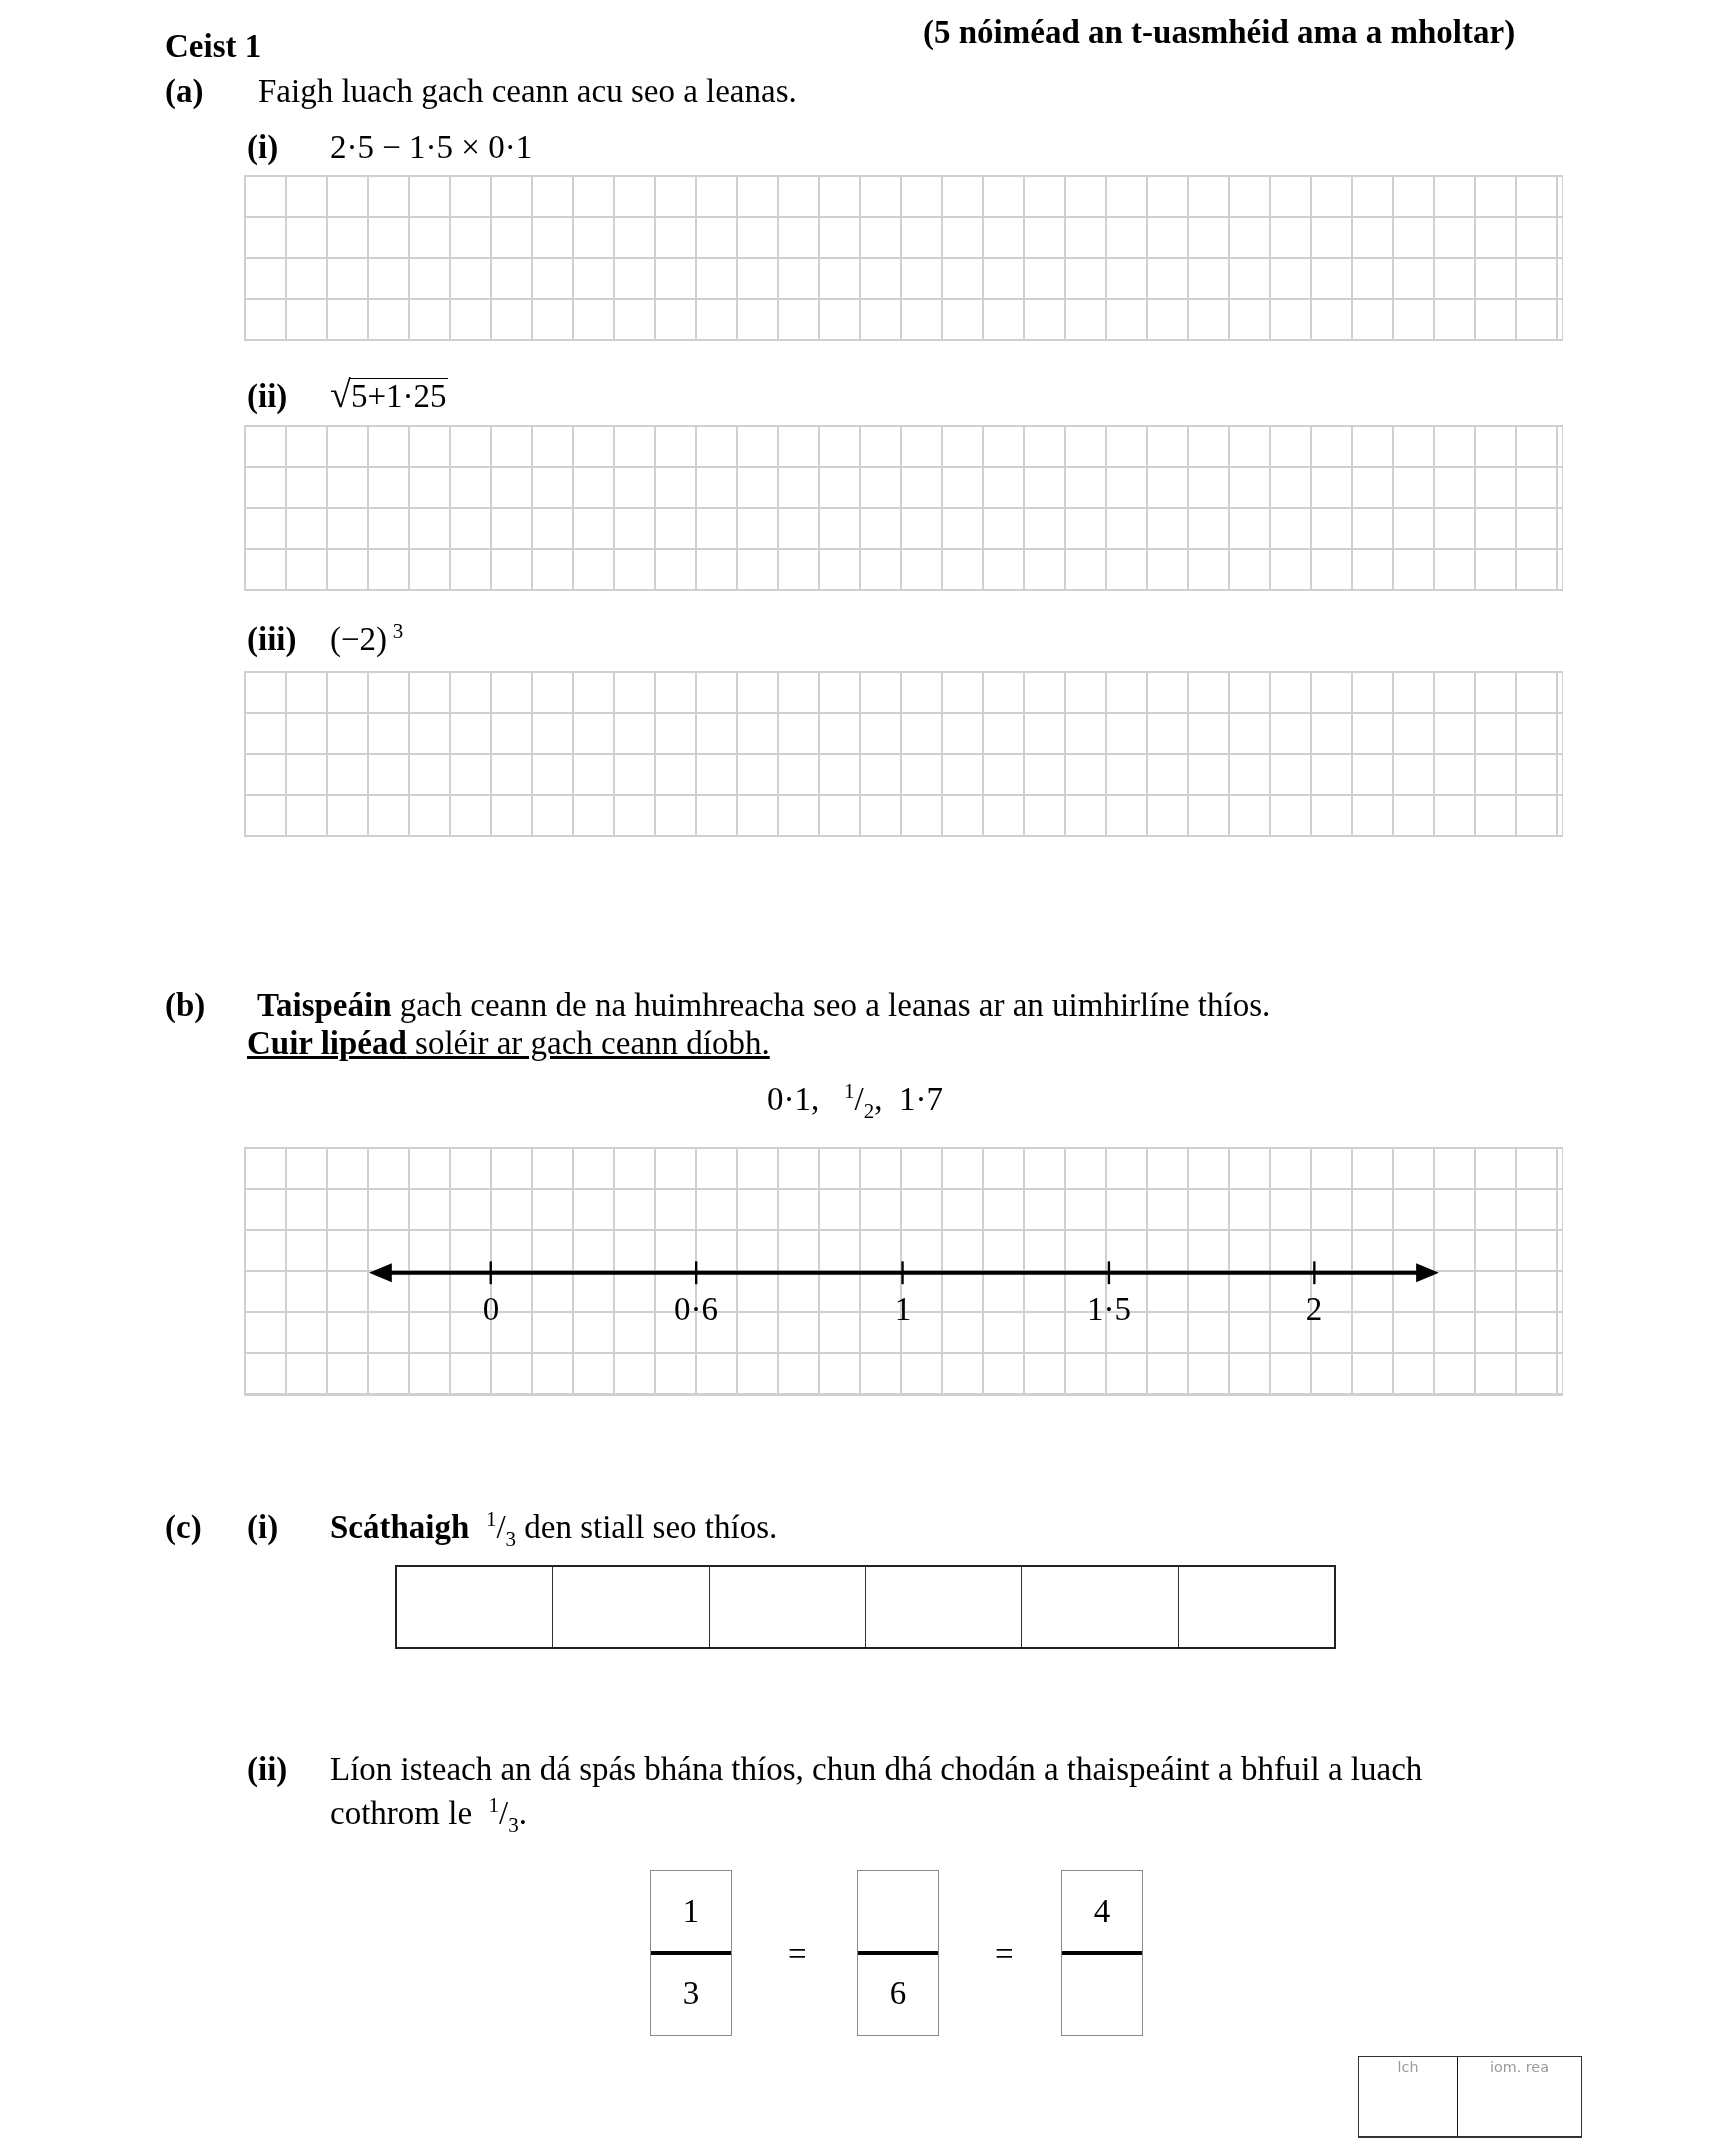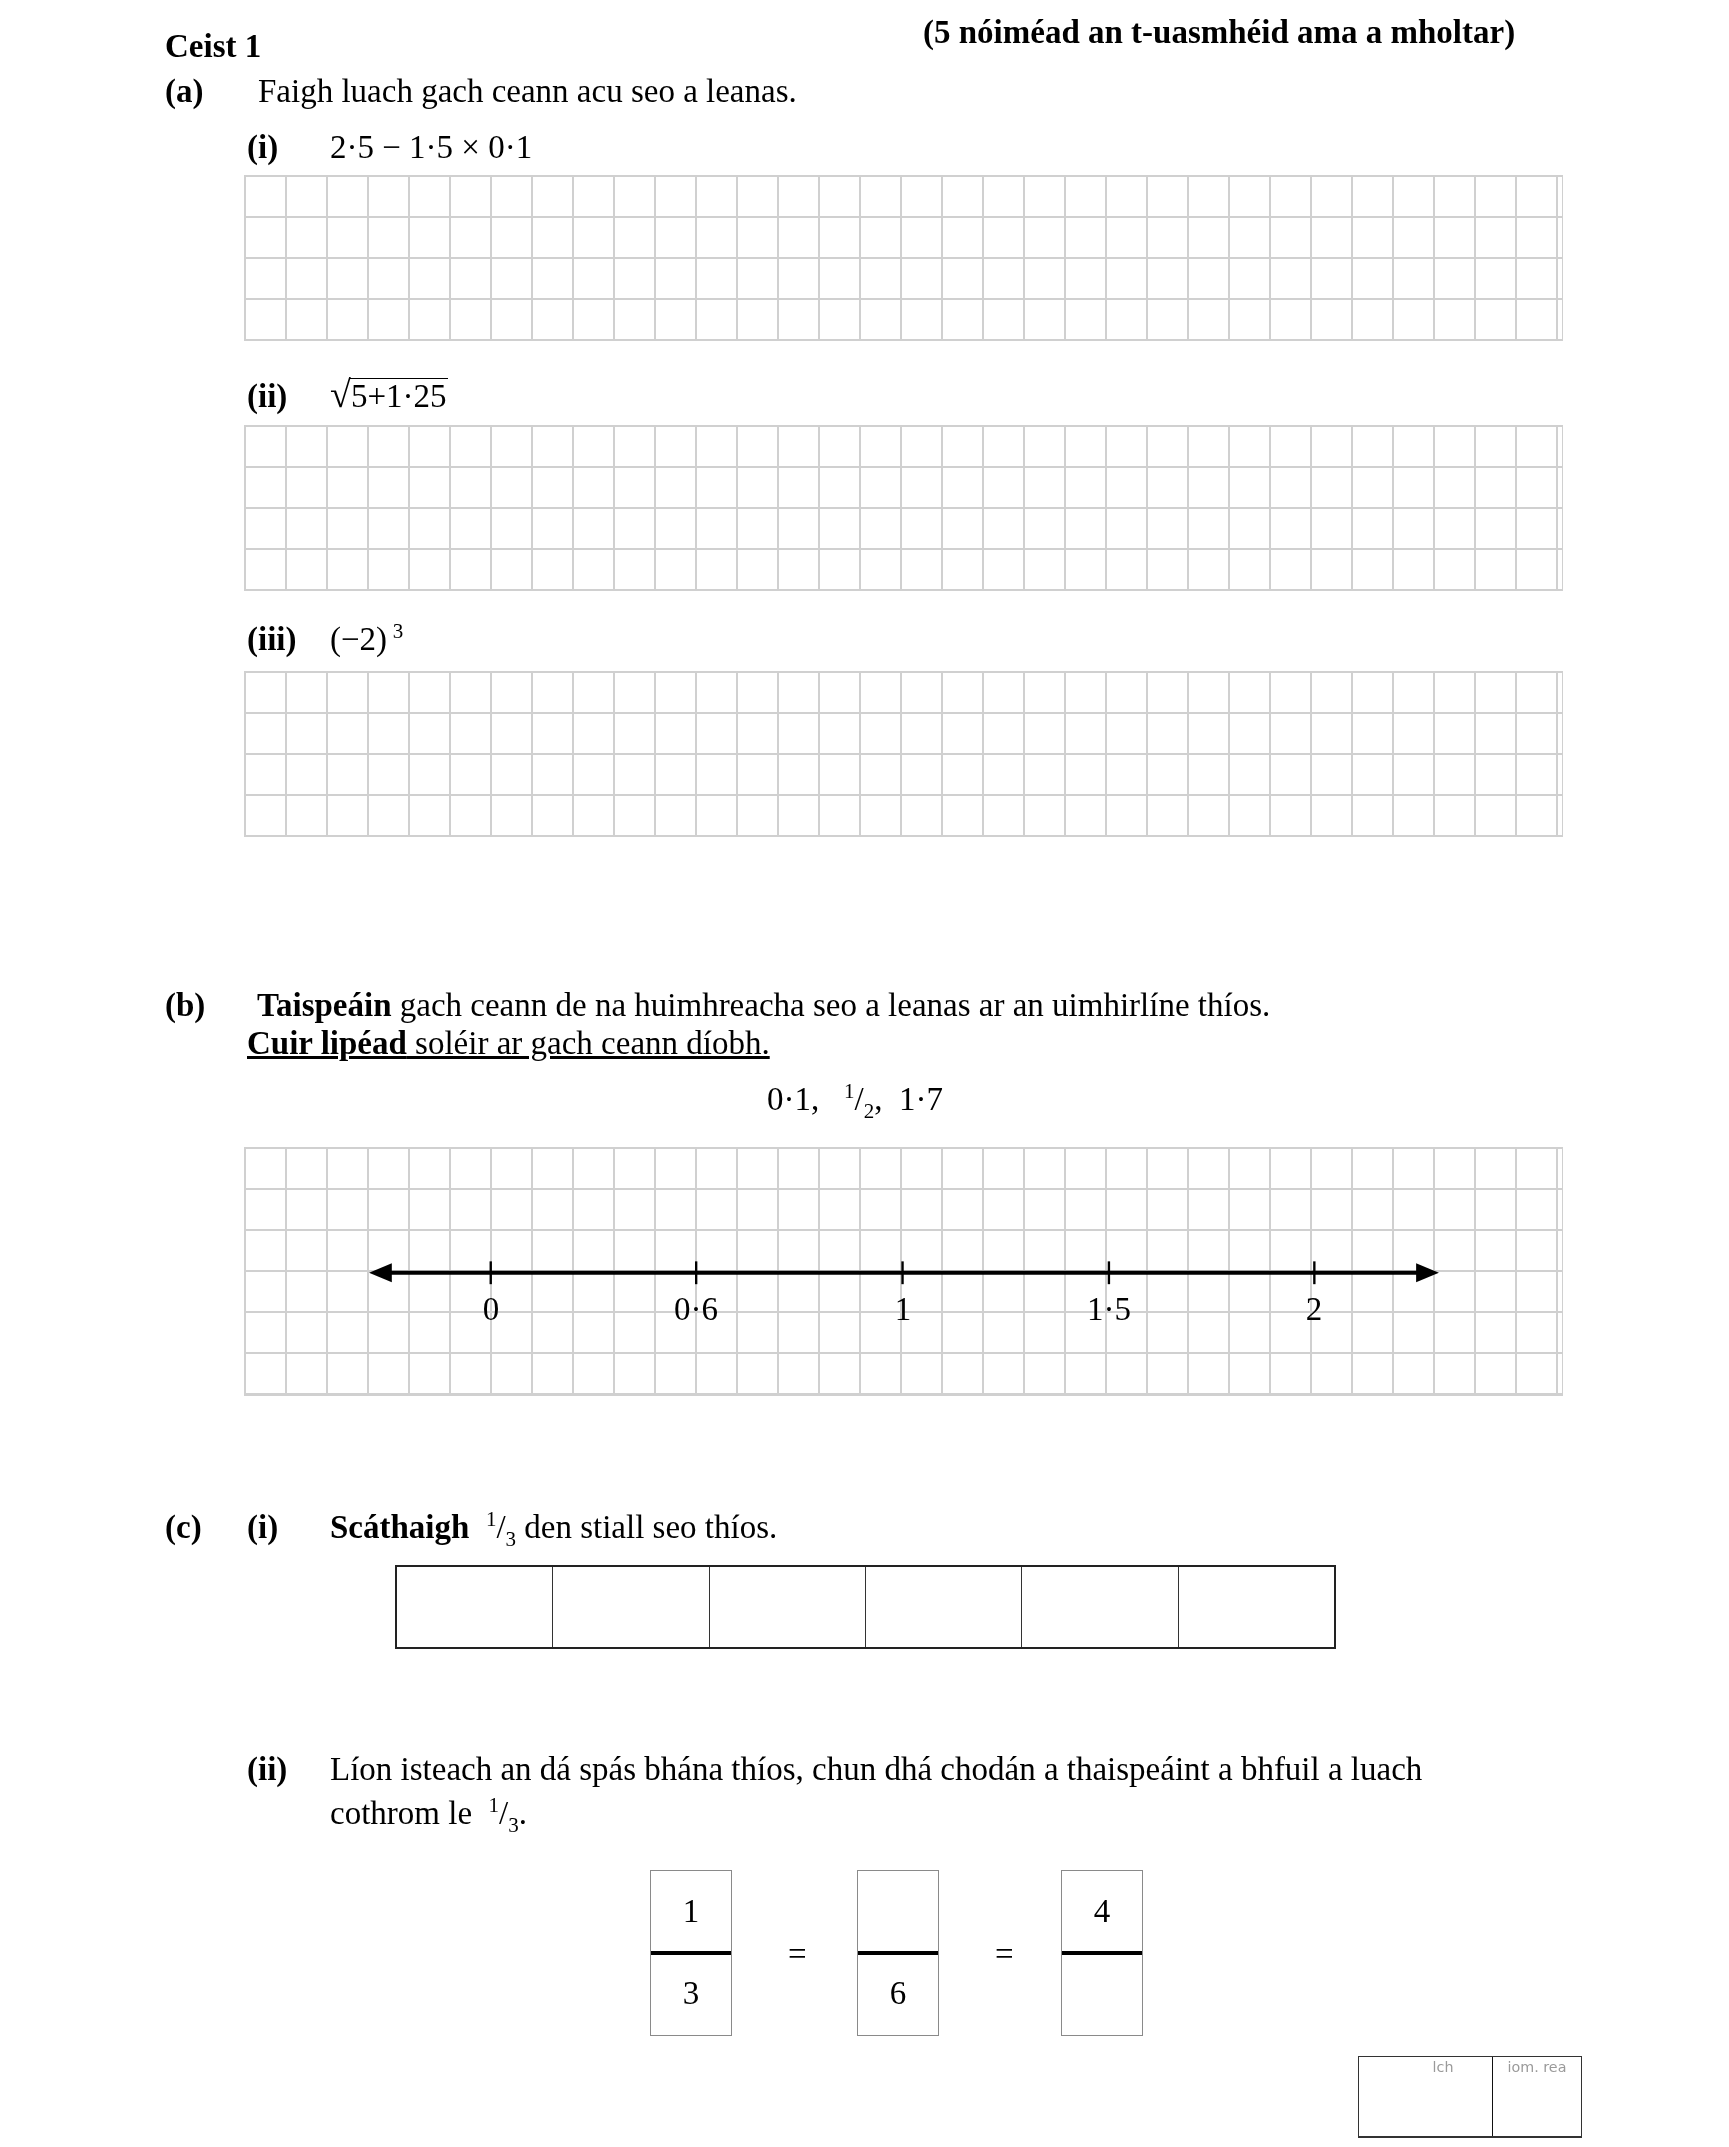--- a/index.html
+++ b/index.html
@@ -24,21 +24,21 @@
   .strip .cell:last-child { border-right: none; }
   .frac { position: absolute; width: 82px; height: 166px; box-sizing: border-box;
           border: 1.9px solid #8a8a8a; }
   .frac .num, .frac .den { position: absolute; left: 0; right: 0; text-align: center;
           font-size: 33px; line-height: 38px; }
   .frac .num { top: 21px; }
   .frac .den { top: 103px; }
   .frac .bar { position: absolute; left: 0; right: 0; top: 80px; height: 3.8px; background: #000; }
   .eq { position: absolute; font-size: 33px; line-height: 38px; }
   .footer-box { position: absolute; left: 1358px; top: 2056px; width: 224px; height: 82px;
-          box-sizing: border-box; border: 1.9px solid #333; border-bottom-width: 2.9px; display: flex; padding-left: 35px; }
+          box-sizing: border-box; border: 1.9px solid #333; border-bottom-width: 2.9px; display: flex; }
   .footer-box .fcell { position: relative; border-right: 1.9px solid #111; }
   .footer-box .fcell:last-child { border-right: none; flex: 1; }
   .footer-box .flabel { position: absolute; top: 1.9px; left: 0; right: 0; text-align: center;
           font-family: "DejaVu Sans", sans-serif; font-size: 14.3px; color: #9a9a9a; }
 </style>
 </head>
 <body>
 
 <div class="abs t b" style="left:165px; top:13.3px;margin-top:14px;">Ceist 1</div>
 <div class="abs t b" style="left:923px; top:13.3px;">(5 nóiméad an t-uasmhéid ama a mholtar)</div>

